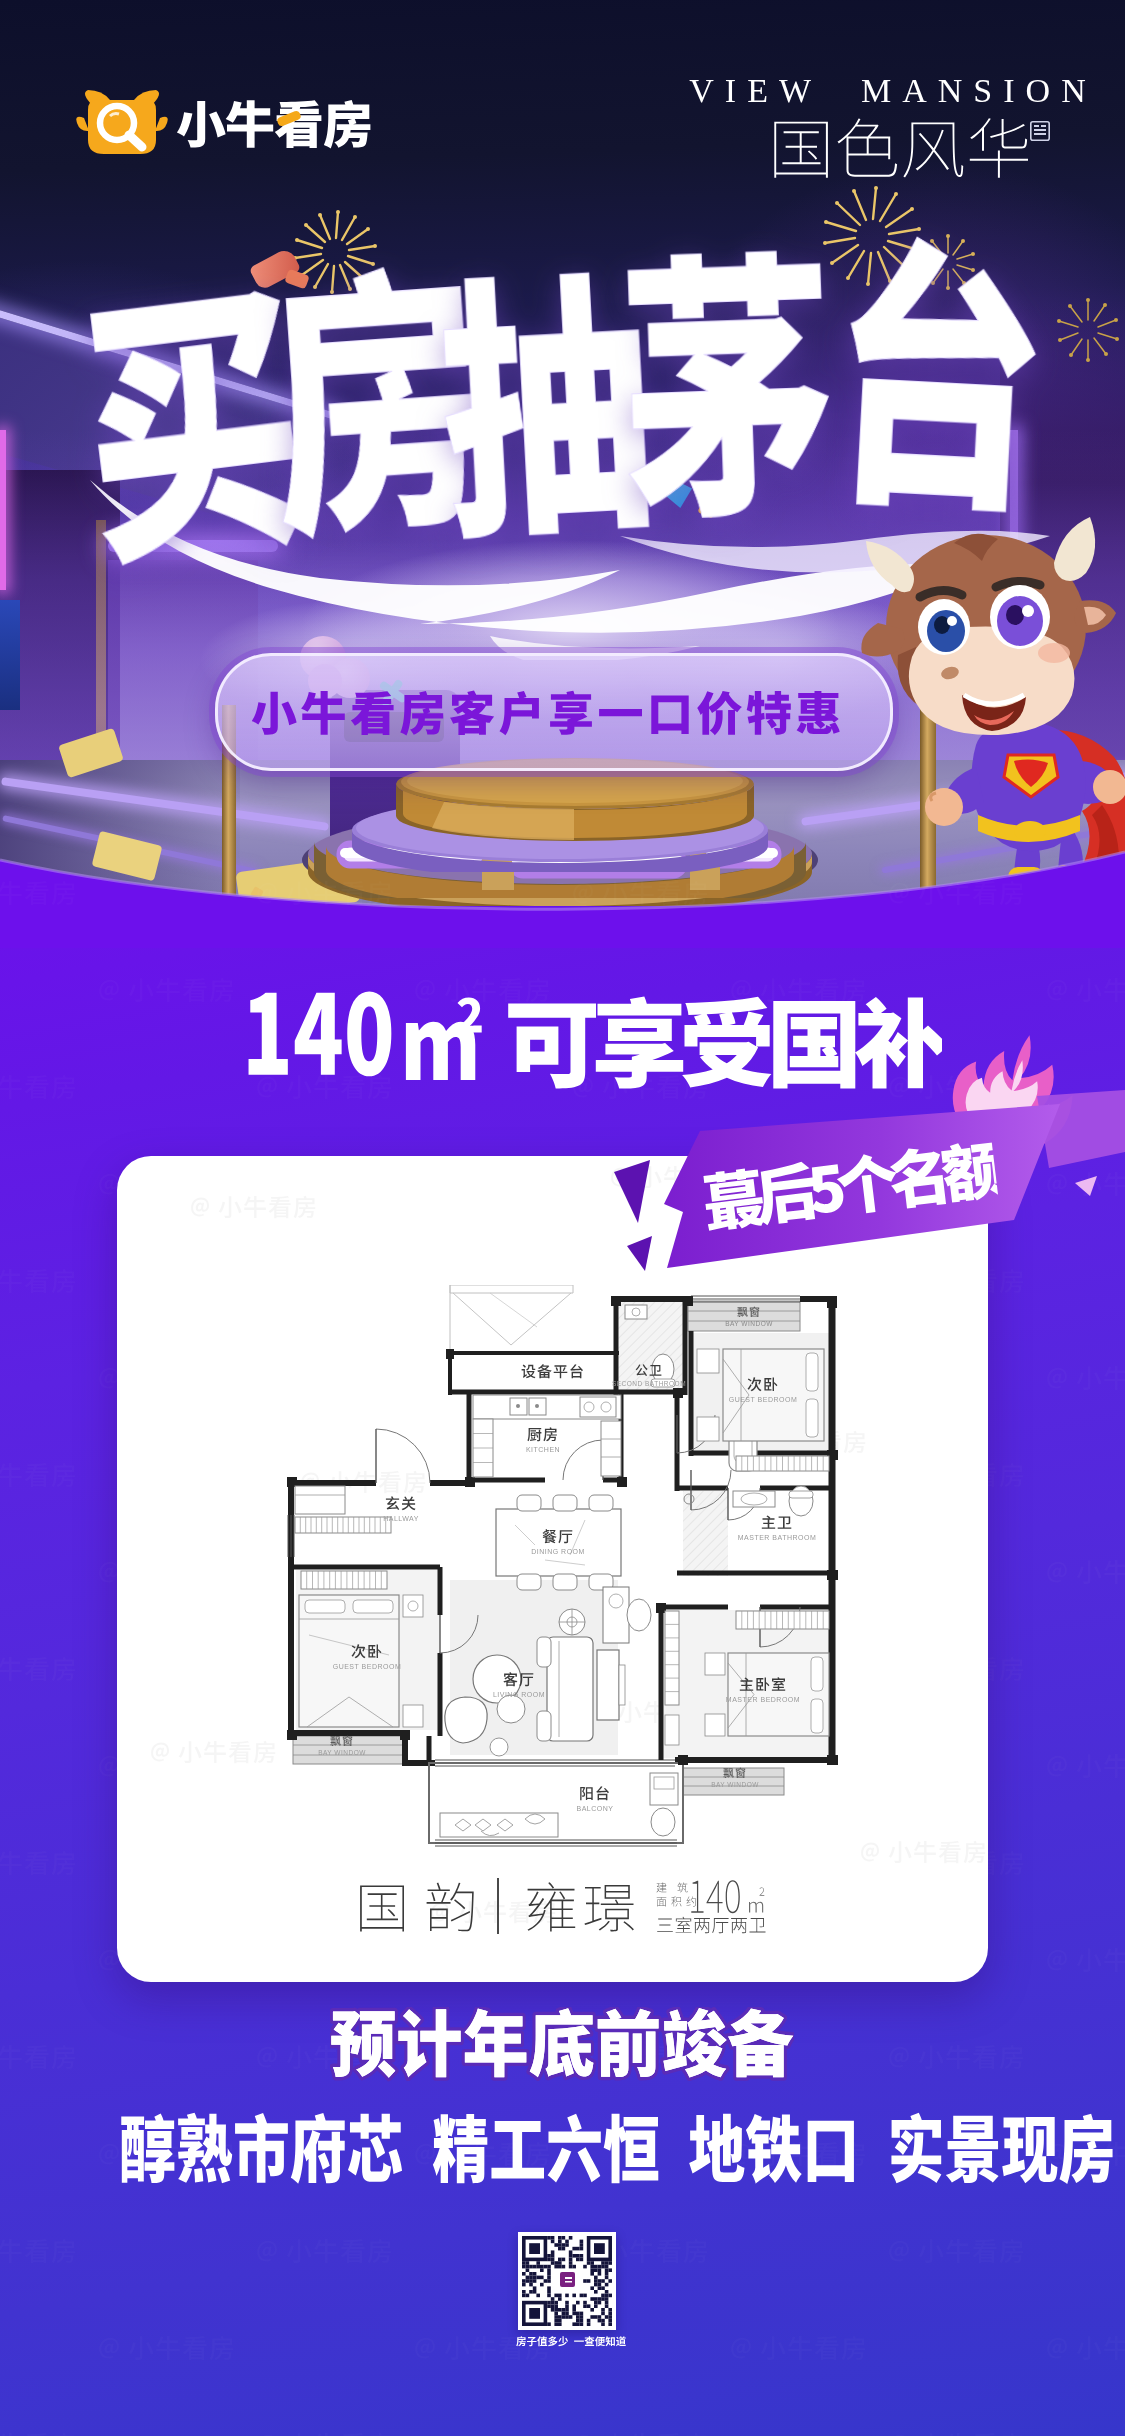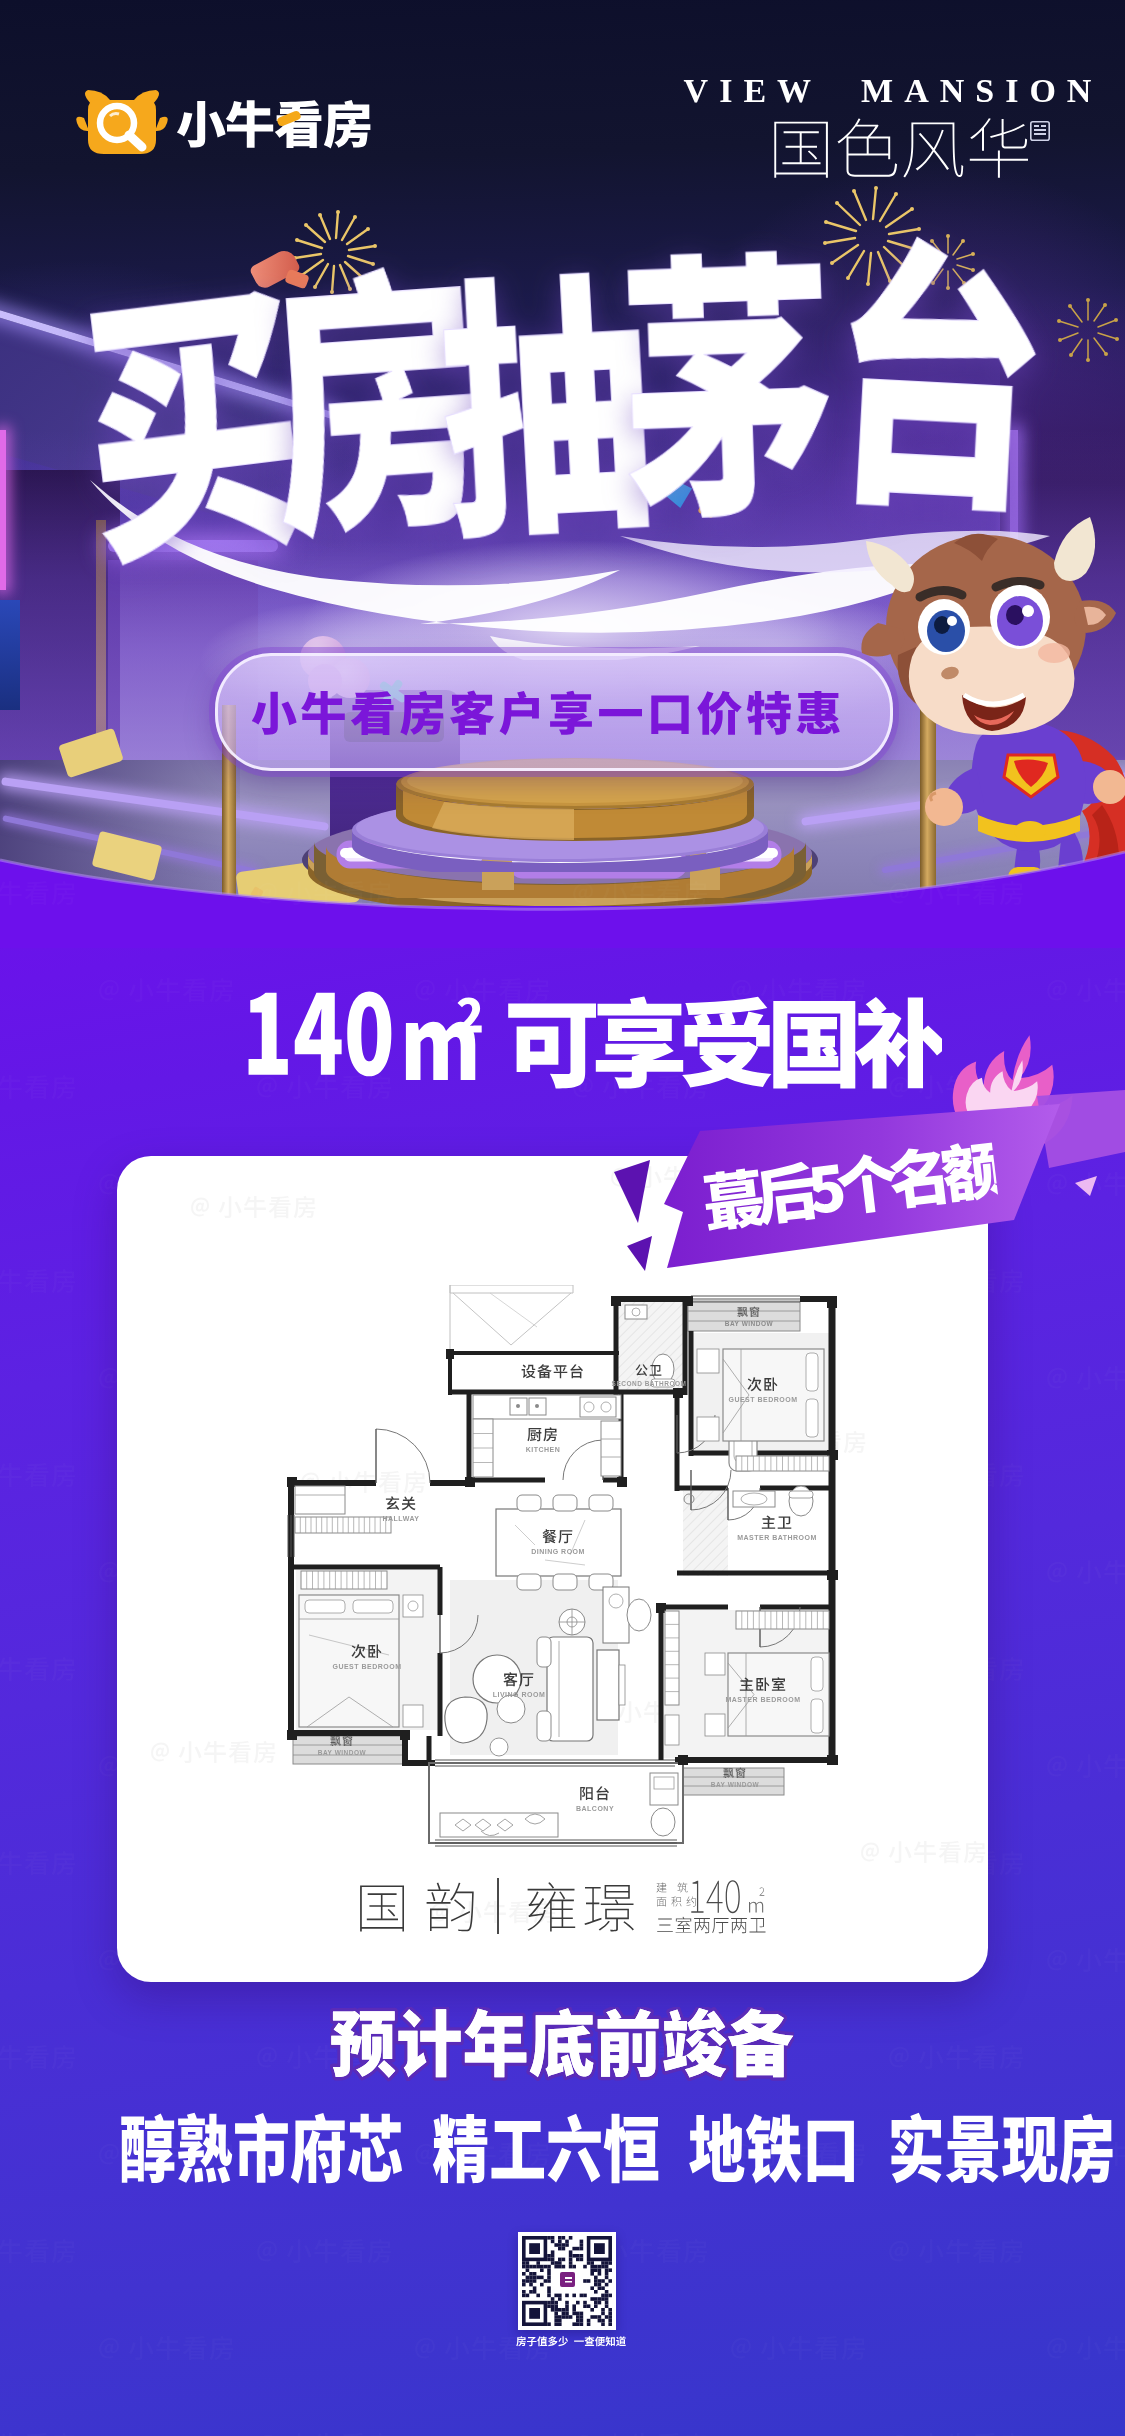--- a/index.html
+++ b/index.html
@@ -1,15 +1,15 @@
 <!DOCTYPE html>
 <html><head><meta charset="utf-8">
 <style>
 html,body{margin:0;padding:0;background:#4835d0;}
-#page{position:relative;width:1125px;height:2436px;overflow:hidden;font-family:"Liberation Sans",sans-serif;font-weight:bold;}
+#page{position:relative;width:1125px;height:2436px;overflow:hidden;font-family:"Liberation Sans",sans-serif;}
 .abs{position:absolute;}
 </style></head><body>
 <div id="page">
 
 <div class="abs" style="left:0;top:860px;width:1125px;height:1576px;background:linear-gradient(170deg,#6d10ec 0%,#6318e6 14%,#5c22e2 30%,#5329dc 48%,#4a2ed6 64%,#4133d0 82%,#3636cb 100%);"></div>
 
 <div class="abs" style="left:0;top:0;width:1125px;height:906px;overflow:hidden;">
 
 <div class="abs" style="left:0;top:0;width:1125px;height:910px;background:linear-gradient(178deg,#0d0f2b 0%,#12142f 18%,#1b1a4a 34%,#2e2270 46%,#4a3196 56%,#6a4fb8 66%,#8a72c2 76%,#9a8cc0 86%,#9c92c2 100%);"></div>
 

